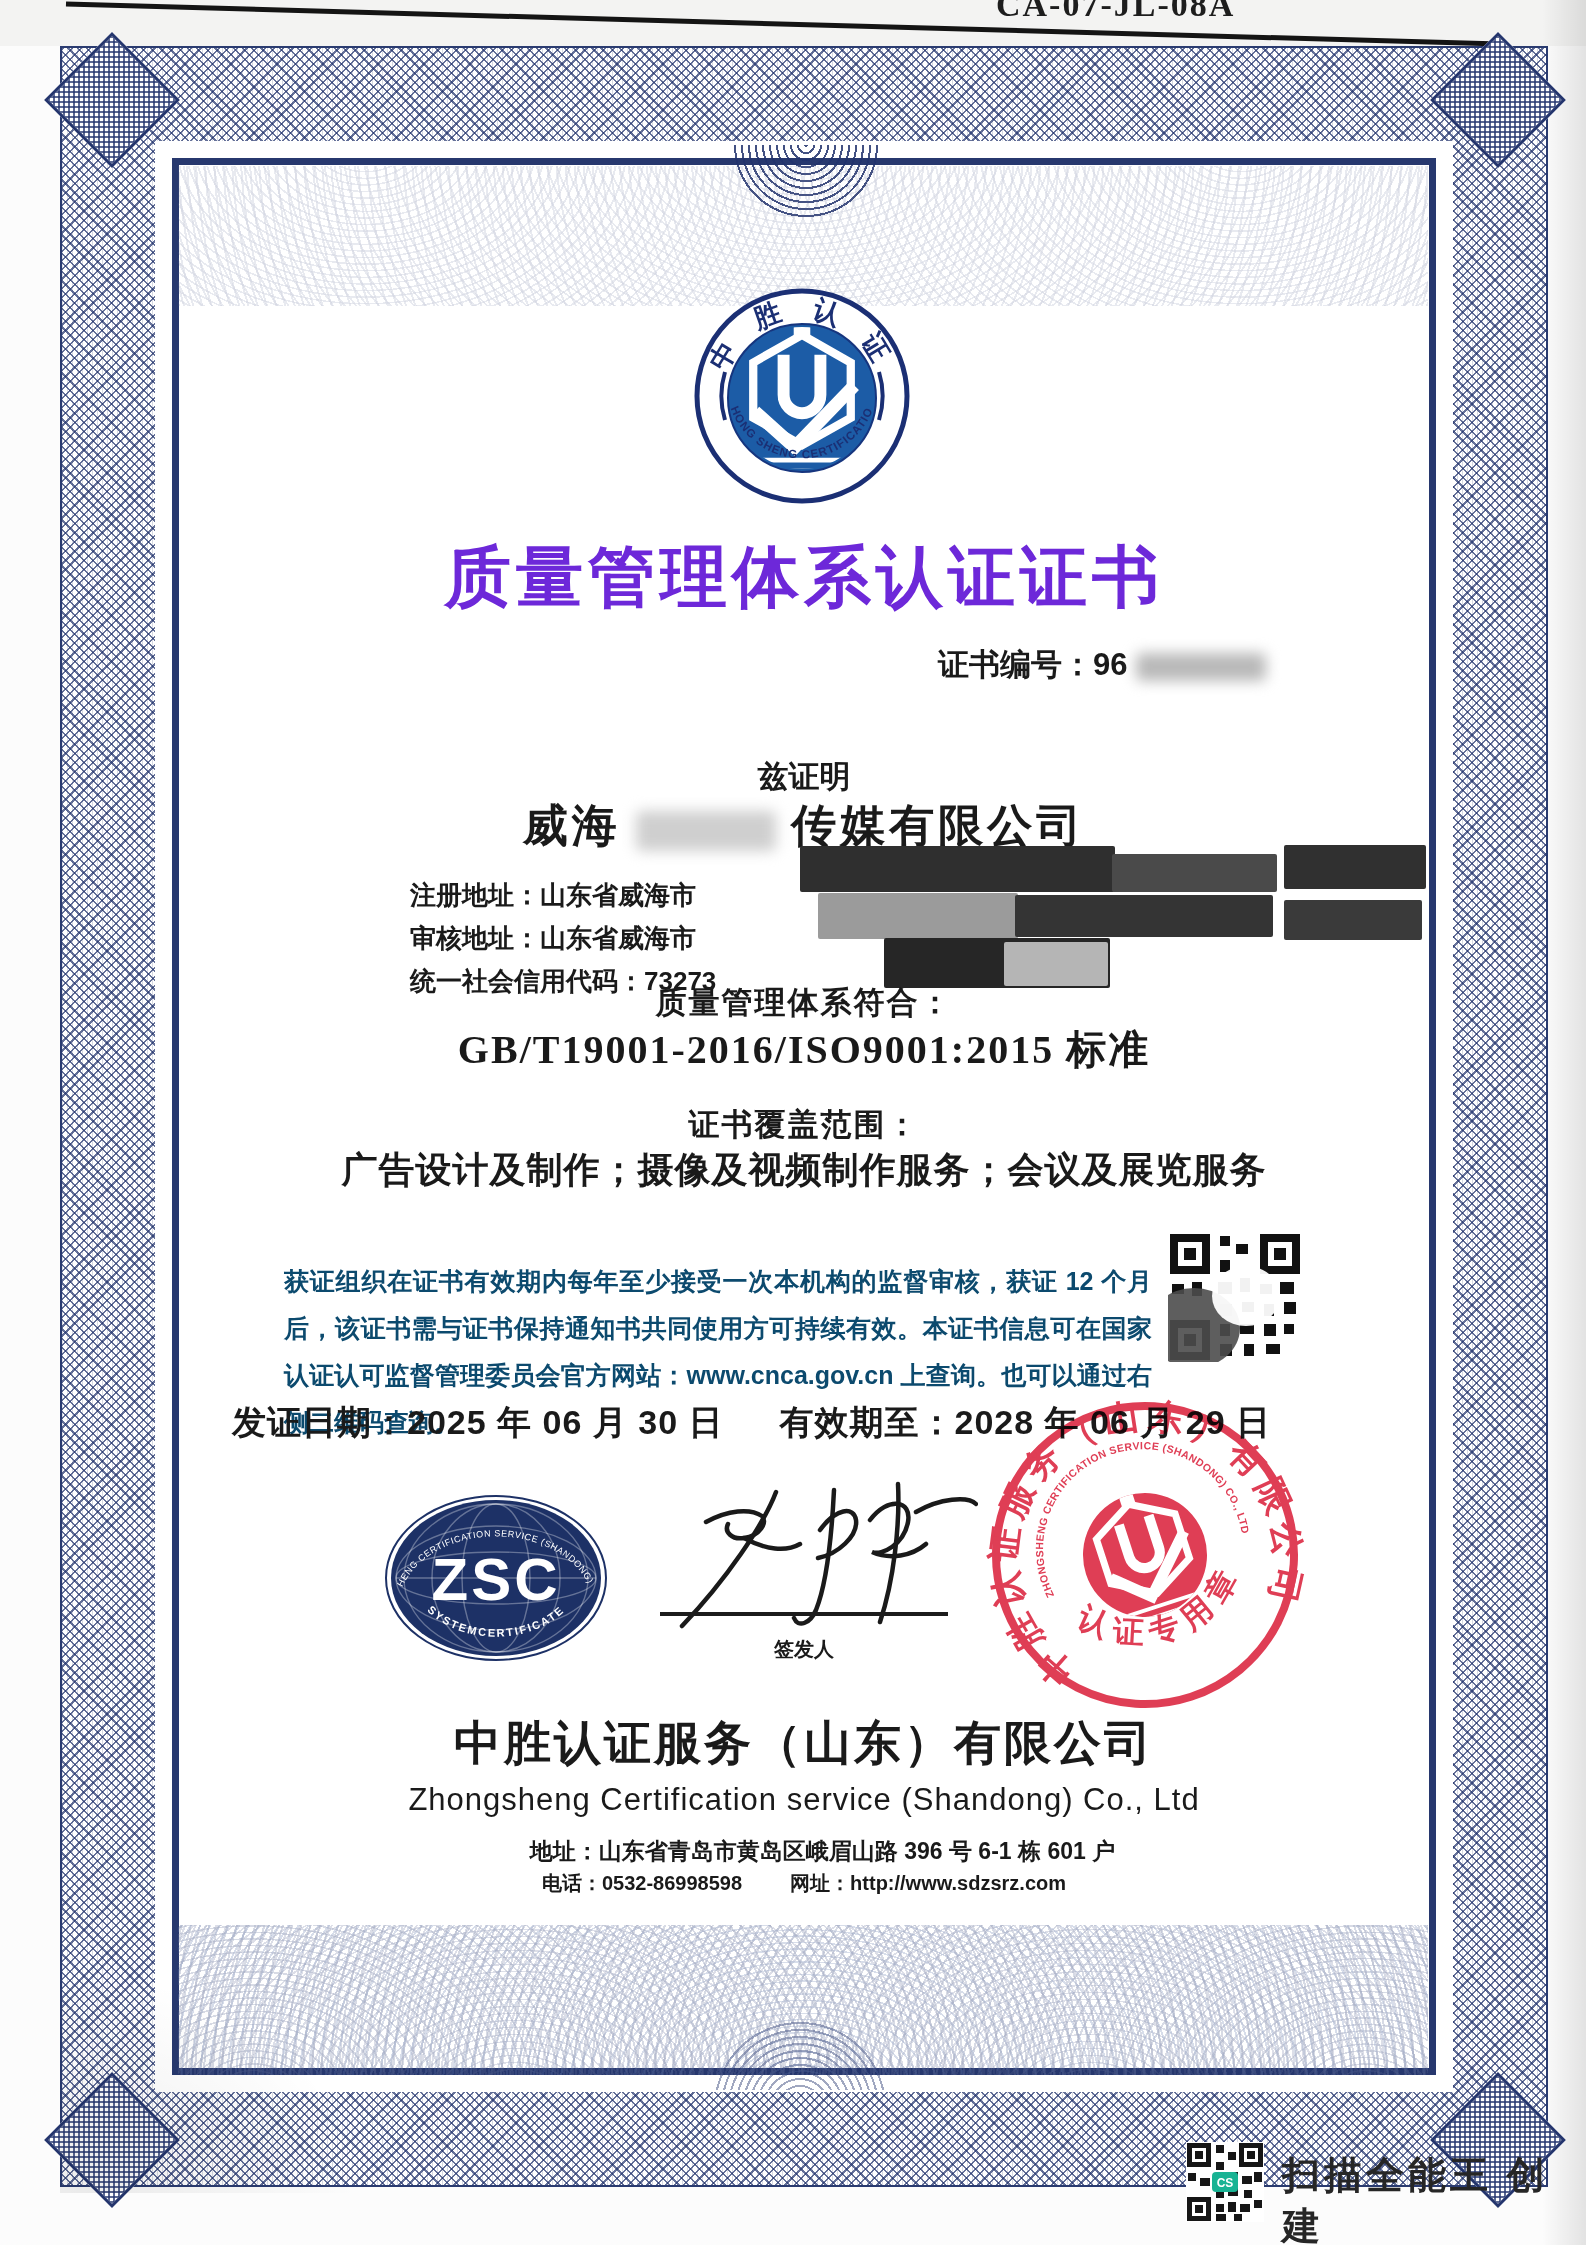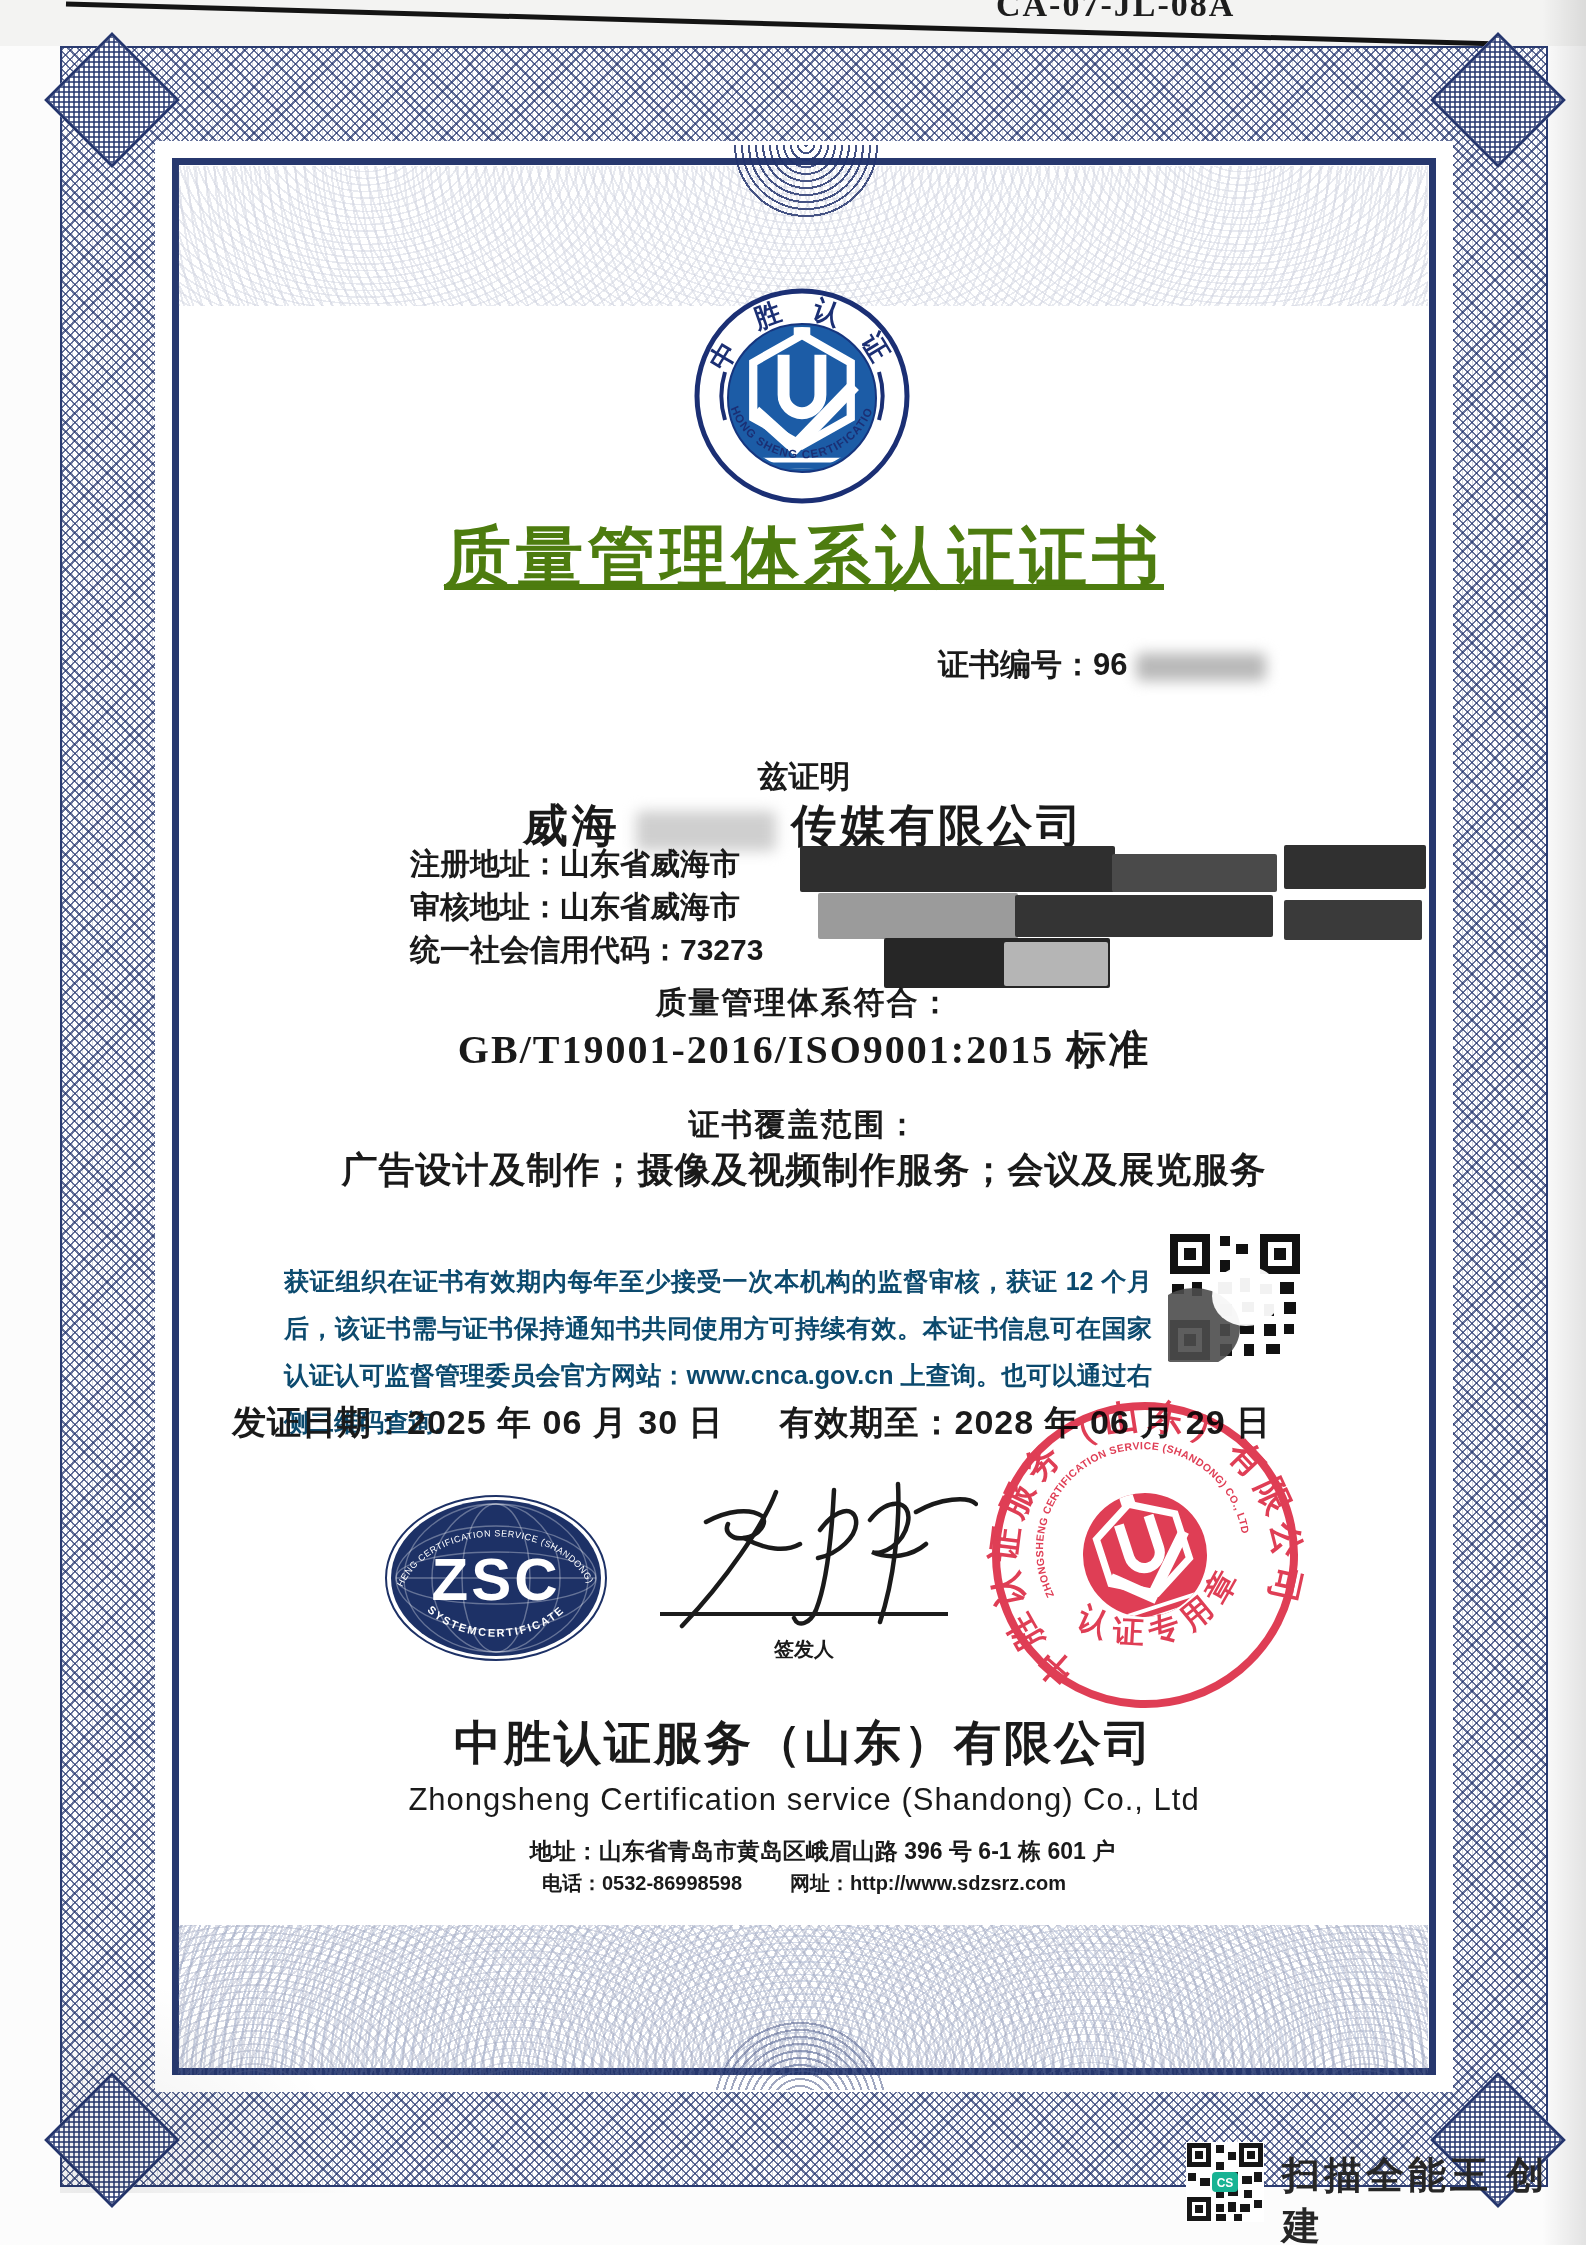--- a/index.html
+++ b/index.html
@@ -41,27 +41,27 @@
       repeating-radial-gradient(ellipse 150px 105px at 73% 120%, rgba(96,108,150,.40) 0 2px, transparent 2px 10px),
       repeating-radial-gradient(ellipse 130px 95px at 95% 115%, rgba(96,108,150,.45) 0 2px, transparent 2px 9px);}
   .g-top{left:178px;right:158px;top:166px;height:140px;opacity:.28;
     background-image:
       repeating-radial-gradient(ellipse 150px 110px at 15% -20%, rgba(96,108,150,.5) 0 2px, transparent 2px 9px),
       repeating-radial-gradient(ellipse 170px 120px at 50% -25%, rgba(96,108,150,.5) 0 2px, transparent 2px 10px),
       repeating-radial-gradient(ellipse 150px 110px at 85% -20%, rgba(96,108,150,.5) 0 2px, transparent 2px 9px);}
 
   
   .ctr{left:172px;right:150px;text-align:center;}
-  .t-title{top:512px;font-family:"Liberation Serif","DejaVu Serif",serif;font-weight:900;
-           font-size:67px;letter-spacing:5px;color:#4d7c0f;text-decoration:underline;}
+  .t-title{top:532px;font-family:"Liberation Serif","DejaVu Serif",serif;font-weight:900;
+           font-size:67px;letter-spacing:5px;color:#6d28d9;}
   .t-certno{left:938px;top:644px;font-size:31px;font-weight:600;white-space:nowrap;}
   .redact-blur{display:inline-block;vertical-align:middle;background:#b9b9b9;filter:blur(7px);border-radius:5px;}
   .t-certify{top:756px;font-size:31px;font-weight:700;}
   .t-company{top:796px;font-family:"Liberation Serif","DejaVu Serif",serif;font-weight:700;font-size:45px;letter-spacing:4px;}
-  .addr-block{left:410px;top:842px;font-size:30px;font-weight:600;line-height:43px;white-space:nowrap;}
+  .addr-block{left:410px;top:874px;font-size:26px;font-weight:600;line-height:43px;white-space:nowrap;}
   .redact-bar{border-radius:2px;}
   .t-std-h{top:982px;font-size:31px;font-weight:700;letter-spacing:2px;}
   .t-std-v{top:1022px;font-family:"Liberation Serif","DejaVu Serif",serif;font-weight:700;font-size:40px;letter-spacing:2px;}
   .t-scope-h{top:1104px;font-size:31px;font-weight:700;letter-spacing:2px;}
   .t-scope-v{top:1146px;font-size:36px;font-weight:600;letter-spacing:1px;}
   .t-notice{left:284px;top:1258px;width:868px;font-size:25px;font-weight:600;line-height:47px;
             text-align:justify;color:#0c4a6e;}
   .t-dates{left:232px;top:1400px;font-size:34px;font-weight:700;white-space:nowrap;letter-spacing:1px;}
   .date-gap{display:inline-block;width:56px;}
   .sig-line{left:660px;top:1612px;width:288px;height:4px;background:#1c1c1c;}

